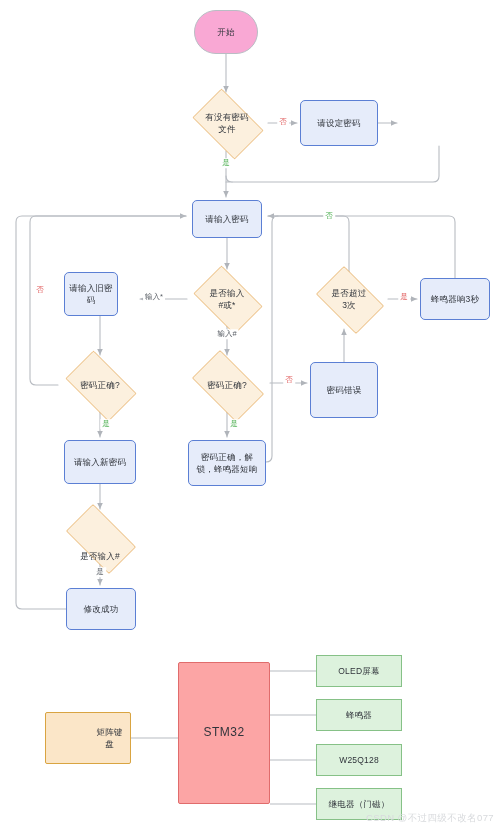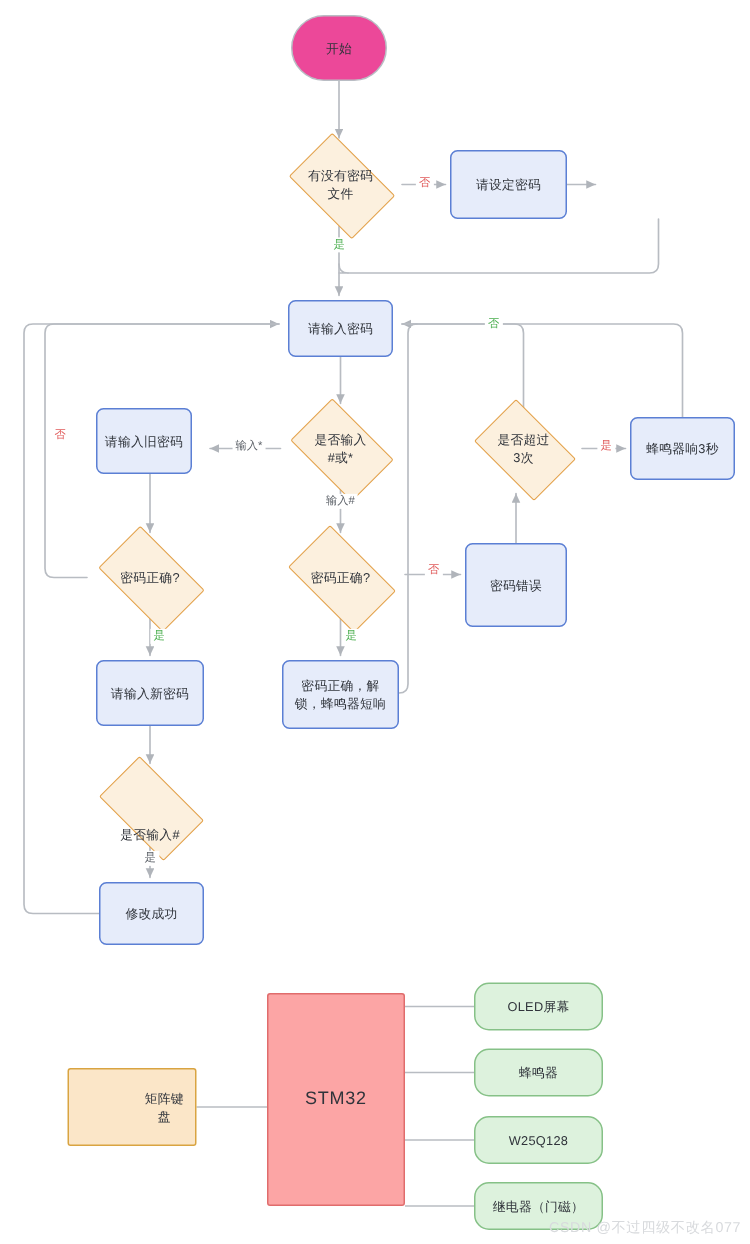--- a/index.html
+++ b/index.html
@@ -33,21 +33,21 @@
     justify-content: center;
     text-align: center;
     font-size: 8.5px;
     line-height: 1.45;
     color: #30343b;
     letter-spacing: 0.2px;
     padding: 2px 4px;
   }
   
   .n-start {
-    background: #ec4899;
+    background: #f9a8d4;
     border: 1px solid #b9bdc4;
     border-radius: 22px;
   }
   .n-proc {
     background: #e6ecfa;
     border: 1px solid #5b7fd4;
     border-radius: 5px;
   }
   .n-dec {
     background: transparent;
@@ -64,21 +64,21 @@
     z-index: 0;
   }
   .n-dec .dec-label {
     position: relative;
     z-index: 1;
     width: 100%;
   }
   .n-green {
     background: #ddf2dd;
     border: 1px solid #86c187;
-    border-radius: 10px;
+    border-radius: 0;
     text-align: right;
   }
   .n-orange {
     background: #fbe6c8;
     border: 1.2px solid #d9a441;
     border-radius: 2px;
     padding-left: 47px;
   }
   .n-pink {
     background: #fca5a5;
@@ -197,21 +197,21 @@
   <div class="node n-proc" style="left:192px;top:200px;width:70px;height:38px;text-align:center;">
     <span>请输入密码</span>
   </div>
 
   <div class="node n-dec" style="left:187px;top:272px;width:80px;height:54px;">
     <span class="dec-inner"></span>
     <span class="dec-label" style="white-space:pre-line;">是否输入
 #或*</span>
   </div>
 
-  <div class="node n-proc" style="left:64px;top:272px;width:64px;height:44px;">
+  <div class="node n-proc" style="left:64px;top:272px;width:54px;height:44px;">
     <span>请输入旧密码</span>
   </div>
 
   <div class="node n-dec" style="left:58px;top:358px;width:84px;height:54px;">
     <span class="dec-inner"></span>
     <span class="dec-label">密码正确?</span>
   </div>
 
   <div class="node n-dec" style="left:184px;top:358px;width:86px;height:54px;">
     <span class="dec-inner"></span>
@@ -245,21 +245,21 @@
     <span class="dec-label" style="white-space:pre-line;">是否超过
 3次</span>
   </div>
 
   <div class="node n-proc" style="left:420px;top:278px;width:70px;height:42px;">
     <span>蜂鸣器响3秒</span>
   </div>
 
   <div class="elabel no" style="left:283px;top:122px;">否</div>
   <div class="elabel yes" style="left:226px;top:163px;">是</div>
-  <div class="elabel plain" style="left:166px;top:297px;">输入*</div>
+  <div class="elabel plain" style="left:154px;top:297px;">输入*</div>
   <div class="elabel plain" style="left:227px;top:334px;">输入#</div>
   <div class="elabel no" style="left:40px;top:290px;">否</div>
   <div class="elabel yes" style="left:106px;top:424px;">是</div>
   <div class="elabel yes" style="left:234px;top:424px;">是</div>
   <div class="elabel no" style="left:289px;top:380px;">否</div>
   <div class="elabel plain" style="left:100px;top:572px;">是</div>
   <div class="elabel no" style="left:404px;top:297px;">是</div>
   <div class="elabel yes" style="left:329px;top:216px;">否</div>
 
   <div class="node n-orange" style="left:45px;top:712px;width:86px;height:52px;">

